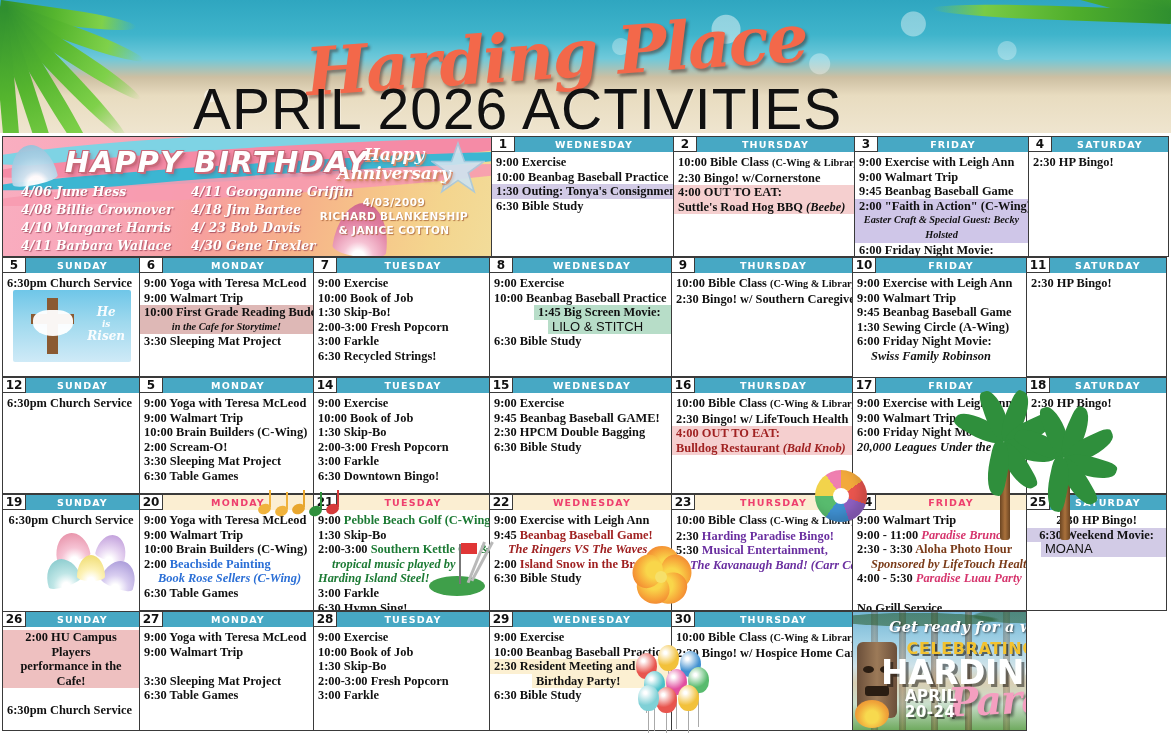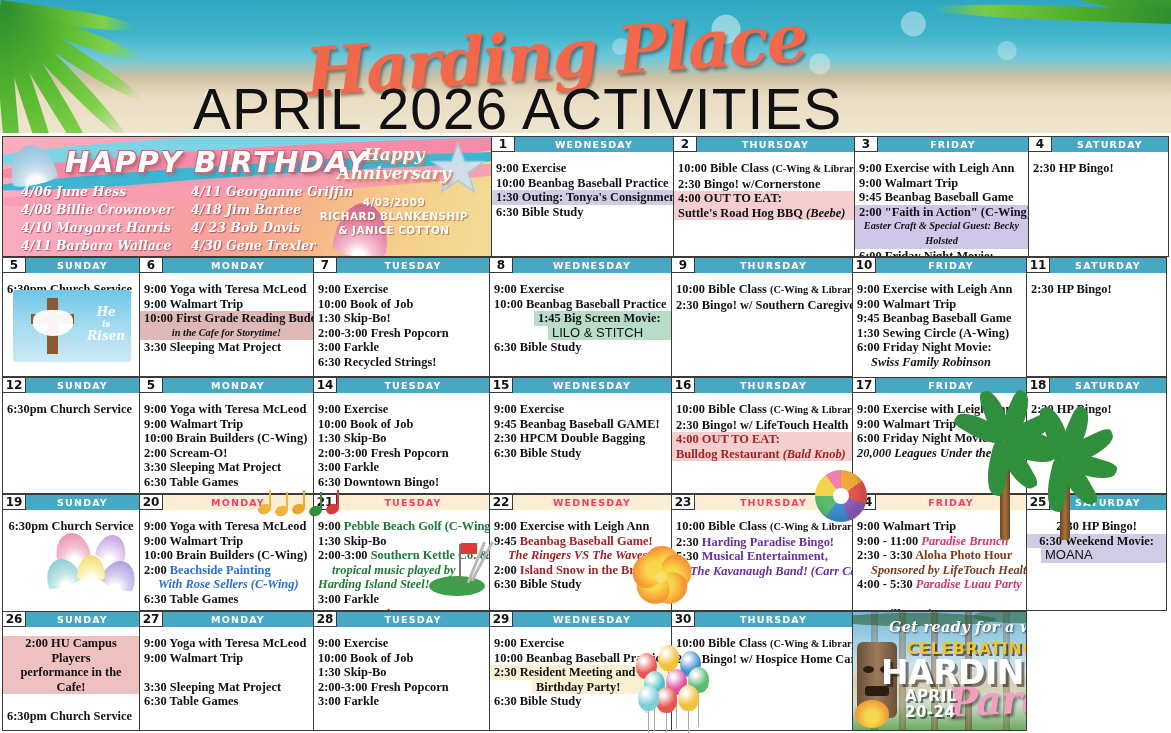--- a/index.html
+++ b/index.html
@@ -149,21 +149,21 @@
   .dayname {
     flex:1;
     background:#47a8c4;
     color:#fff;
     font-family:"DejaVu Sans", sans-serif;
     font-weight:700; font-size:9.5px;
     letter-spacing:1.2px;
     display:flex; align-items:center; justify-content:center;
   }
   .cell.paradise .dayname { background:#fbeed2; color:#ee3f6e; }
-  .body { padding:9px 4px 2px 4px; }
+  .body { padding:3px 4px 2px 4px; }
   .ev {
     font-family:"Liberation Serif", serif;
     font-weight:700; font-size:12.4px; color:#111;
     line-height:14.6px;
     white-space:nowrap;
   }
   .ev.sm { font-size:10.3px; }
   .ev.it { font-style:italic; }
   .ev.ind { padding-left:14px; }
   .ev.ind2 { padding-left:42px; }
@@ -607,21 +607,21 @@
         <div class="cell paradise" style="width: 175px; height: 117px; margin-left: -1px;">
           <div class="cellhdr">
             <div class="daynum">20</div>
             <div class="dayname">MONDAY</div>
           </div>
           <div class="body">
             <div class="ev"><span>9:00 Yoga with Teresa McLeod</span></div>
             <div class="ev"><span>9:00 Walmart Trip</span></div>
             <div class="ev"><span>10:00 Brain Builders (C-Wing)</span></div>
             <div class="ev"><span><span>2:00 </span><span class="c-blue">Beachside Painting</span></span></div>
-            <div class="ev it ind c-blue"><span>With Rose Sellers (C-Wing)</span></div>
+            <div class="ev it ind c-blue"><span>Book Rose Sellers (C-Wing)</span></div>
             <div class="ev"><span>6:30 Table Games</span></div>
           </div>
         </div>
         <div class="cell paradise" style="width: 177px; height: 117px; margin-left: -1px;">
           <div class="cellhdr">
             <div class="daynum">21</div>
             <div class="dayname">TUESDAY</div>
           </div>
           <div class="body">
             <div class="ev"><span><span>9:00 </span><span class="c-green">Pebble Beach Golf  (C-Wing)</span></span></div>

